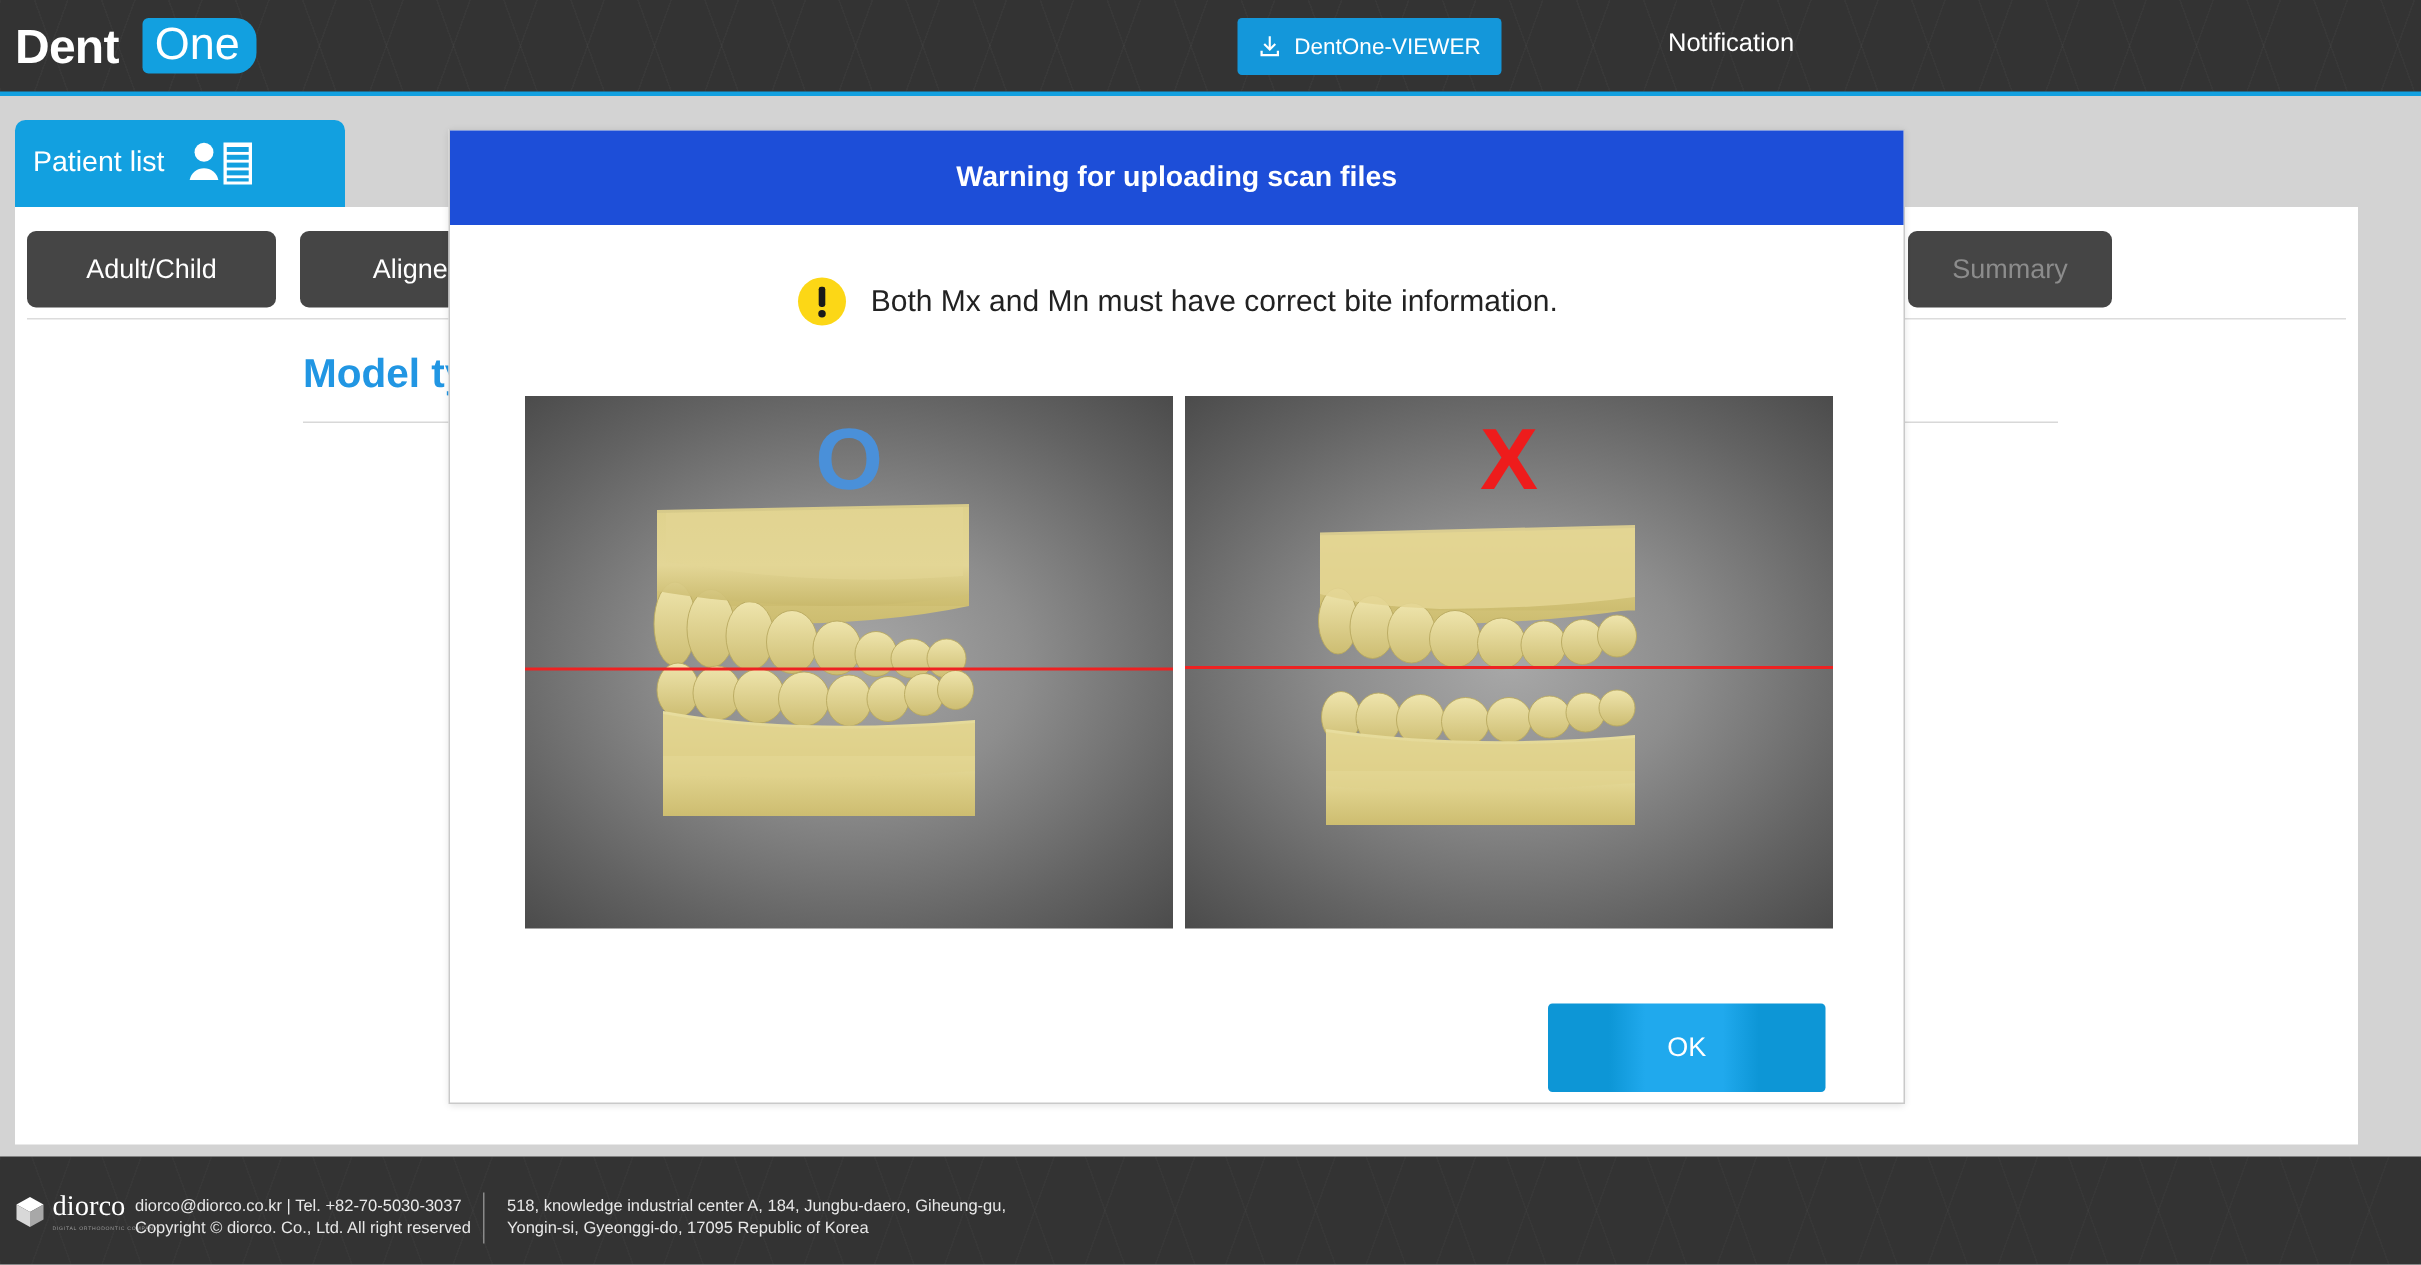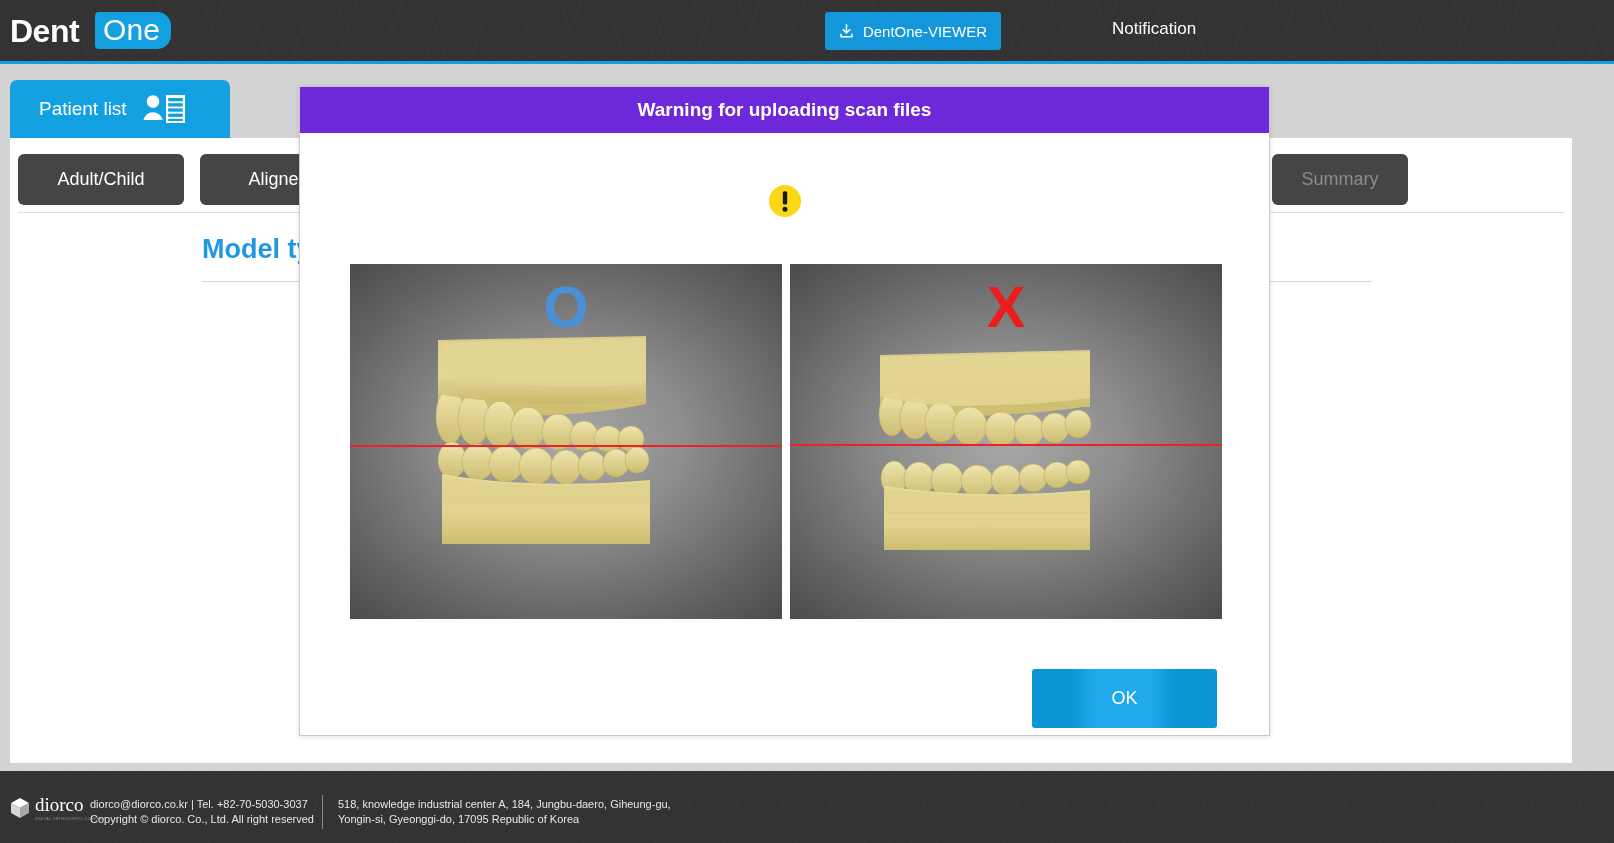--- a/index.html
+++ b/index.html
@@ -68,21 +68,21 @@
     margin-left: 12px; margin-top: 3px;
   }
 
   
   .patient-tab {
     position: absolute; left: 10px; top: 80px;
     width: 220px; height: 58px;
     background: #12a0e0;
     border-radius: 7px 7px 0 0;
     display: flex; align-items: center;
-    padding: 0 29px; gap: 14px;
+    padding: 0 12px; gap: 14px;
     cursor: pointer;
   }
   .patient-tab-label { color: #ffffff; font-size: 19px; }
   .plist-icon { width: 46px; height: 32px; display: block; }
 
   
   .content-panel {
     position: absolute; left: 10px; top: 138px;
     width: 1562px; height: 625px;
     background: #ffffff;
@@ -121,22 +121,22 @@
 
   
   .modal {
     position: absolute; left: 299px; top: 86px;
     width: 971px; height: 650px;
     background: #ffffff;
     border: 1px solid #c9c9c9;
     box-shadow: 0 1px 5px rgba(0,0,0,0.13);
   }
   .modal-title-bar {
-    width: 100%; height: 46px;
-    background: #6d28d9;
+    width: 100%; height: 63px;
+    background: #1d4ed8;
     display: flex; align-items: center; justify-content: center;
   }
   .modal-title {
     color: #ffffff; font-size: 19px; font-weight: bold;
   }
   .modal-msg-row {
     position: absolute; left: 0; top: 97px;
     width: 100%;
     display: flex; align-items: center; justify-content: center;
     gap: 16px;
@@ -267,20 +267,21 @@
   <div class="modal-title-bar">
     <span class="modal-title">Warning for uploading scan files</span>
   </div>
 
   <div class="modal-msg-row">
     <svg class="warn-icon" viewBox="0 0 34 34">
       <circle cx="17" cy="17" r="16" fill="#fcd716"></circle>
       <rect x="14.8" y="7.2" width="4.4" height="13.4" rx="1.6" fill="#1a1a1a"></rect>
       <circle cx="17" cy="25.2" r="2.5" fill="#1a1a1a"></circle>
     </svg>
+    <span class="modal-msg">Both Mx and Mn must have correct bite information.</span>
   </div>
 
   <div class="img-row">
 
     <div class="img-panel">
       <div class="ox-mark ox-o">O</div>
       <svg class="arch-svg" width="436" height="355" viewBox="0 0 436 355">
         <defs>
           <linearGradient id="goldA" x1="0" y1="0" x2="0" y2="1">
             <stop offset="0%" stop-color="#e8dea0"></stop>

